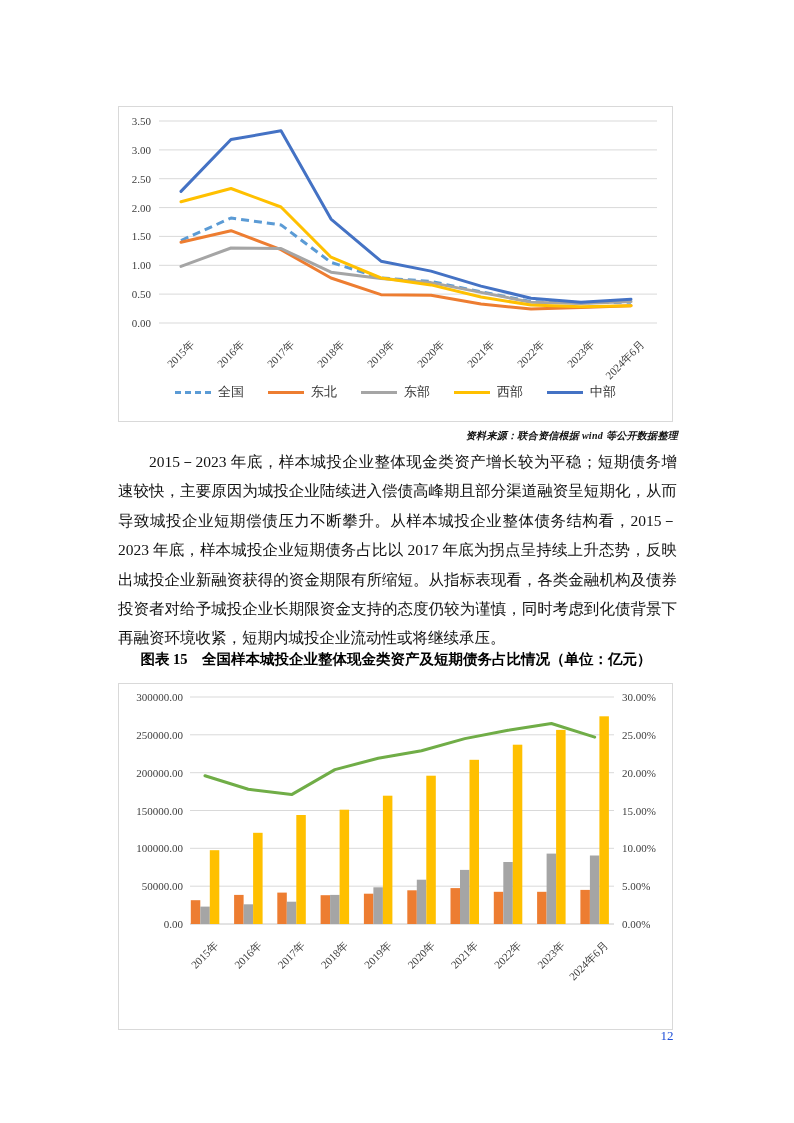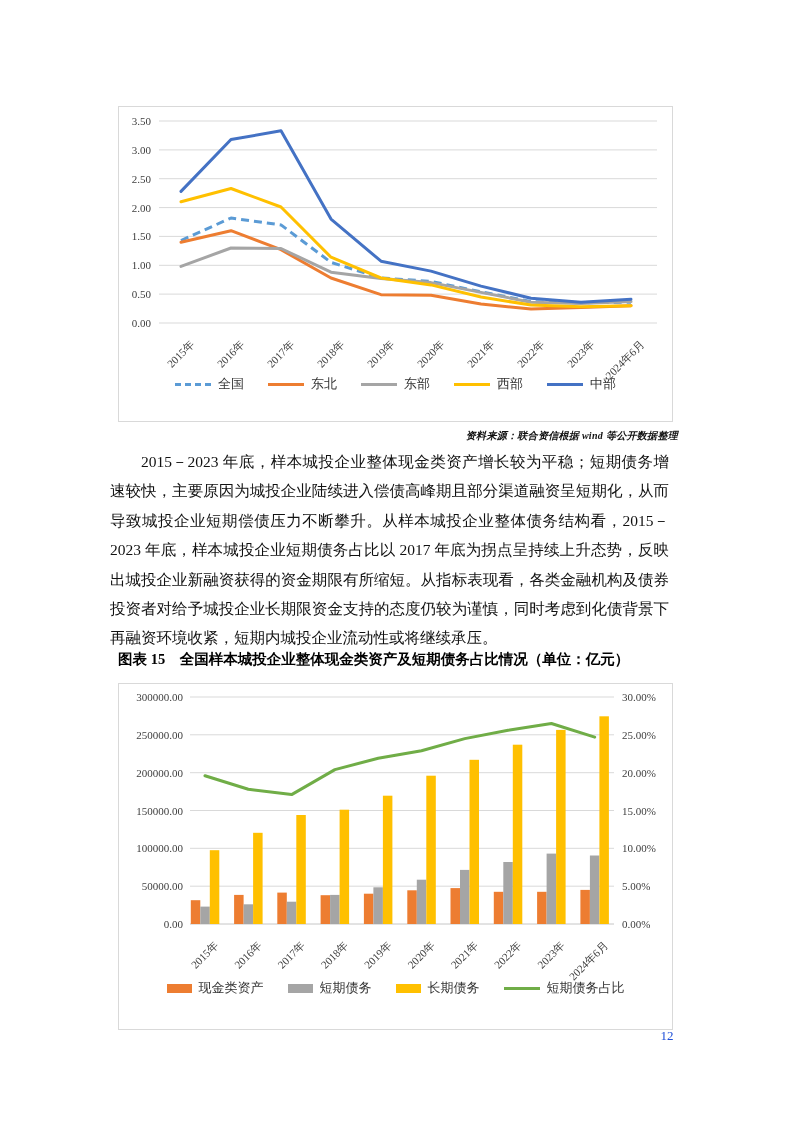--- a/index.html
+++ b/index.html
@@ -11,35 +11,35 @@
   #chart1-box{left:118px;top:106px;width:553px;height:314px;}
   #chart2-box{left:118px;top:683px;width:553px;height:345px;}
   #chart1-box svg,#chart2-box svg{position:absolute;left:0;top:0;display:block;}
   .axis-label{font-family:"Liberation Serif","DejaVu Serif",serif;font-size:11px;fill:#404040;}
   .legend{
     position:absolute;left:0;right:0;display:flex;justify-content:center;align-items:center;
     font-size:13px;color:#333;
   }
   #chart1-legend{bottom:12px;}
   #chart2-legend{bottom:16px;}
-  .legend .item{display:flex;align-items:center;margin:16px 12px;white-space:nowrap;}
+  .legend .item{display:flex;align-items:center;margin:8px 12px;white-space:nowrap;}
   .line-sample{display:inline-block;width:36px;height:0;border-top:3px solid #000;margin-right:7px;}
   .line-sample.dashed{border-top-style:dashed;}
   .swatch{display:inline-block;width:25px;height:9px;margin-right:7px;}
   .source-note{
     position:absolute;left:118px;top:429px;width:560px;
     font-size:10px;font-weight:bold;font-style:italic;letter-spacing:0.3px;color:#111;text-align:right;
   }
   .body-paragraph{
-    position:absolute;left:110px;top:447px;width:559px;
+    position:absolute;left:118px;top:447px;width:559px;
     font-size:15.5px;line-height:29.4px;text-align:justify;text-indent:2em;color:#111;
   }
   .figure-title{
     position:absolute;left:118px;top:650px;width:556px;
-    text-align:left;font-size:14.5px;font-weight:bold;color:#000;
+    text-align:center;font-size:14.5px;font-weight:bold;color:#000;
   }
   .page-number{
     position:absolute;left:652px;top:1028px;width:30px;
     font-size:13px;color:#1d4ed8;text-align:center;
   }
 </style>
 </head>
 <body>
 
 <div class="page">
@@ -166,35 +166,17 @@
         <rect x="177.3" y="131.0" width="9.5" height="109.0" fill="#FFC000"></rect>
         <rect x="220.6" y="125.7" width="9.5" height="114.3" fill="#FFC000"></rect>
         <rect x="263.9" y="111.7" width="9.5" height="128.3" fill="#FFC000"></rect>
         <rect x="307.3" y="91.7" width="9.5" height="148.3" fill="#FFC000"></rect>
         <rect x="350.5" y="75.8" width="9.5" height="164.2" fill="#FFC000"></rect>
         <rect x="393.8" y="60.7" width="9.5" height="179.3" fill="#FFC000"></rect>
         <rect x="437.1" y="45.9" width="9.5" height="194.1" fill="#FFC000"></rect>
         <rect x="480.4" y="32.3" width="9.5" height="207.7" fill="#FFC000"></rect>
         <polyline points="86.0,91.7 129.3,105.3 172.6,110.6 215.9,85.6 259.2,74.3 302.5,66.7 345.8,54.6 389.1,46.3 432.4,39.5 475.7,53.1" fill="none" stroke="#70AD47" stroke-width="3" stroke-linejoin="round" stroke-linecap="round"></polyline>
       </svg>
-    <div class="legend" id="chart2-legend">
-        <span class="item">
-          <span class="swatch" style="background: rgb(237, 125, 49);"></span>
-          <span>现金类资产</span>
-        </span>
-        <span class="item">
-          <span class="swatch" style="background: rgb(165, 165, 165);"></span>
-          <span>短期债务</span>
-        </span>
-        <span class="item">
-          <span class="swatch" style="background: rgb(255, 192, 0);"></span>
-          <span>长期债务</span>
-        </span>
-        <span class="item">
-          <span class="line-sample" style="border-top-color: rgb(112, 173, 71);"></span>
-          <span>短期债务占比</span>
-        </span>
-      </div>
   </div>
 
   <div class="page-number">12</div>
 
 </div>
 
 </body></html>

